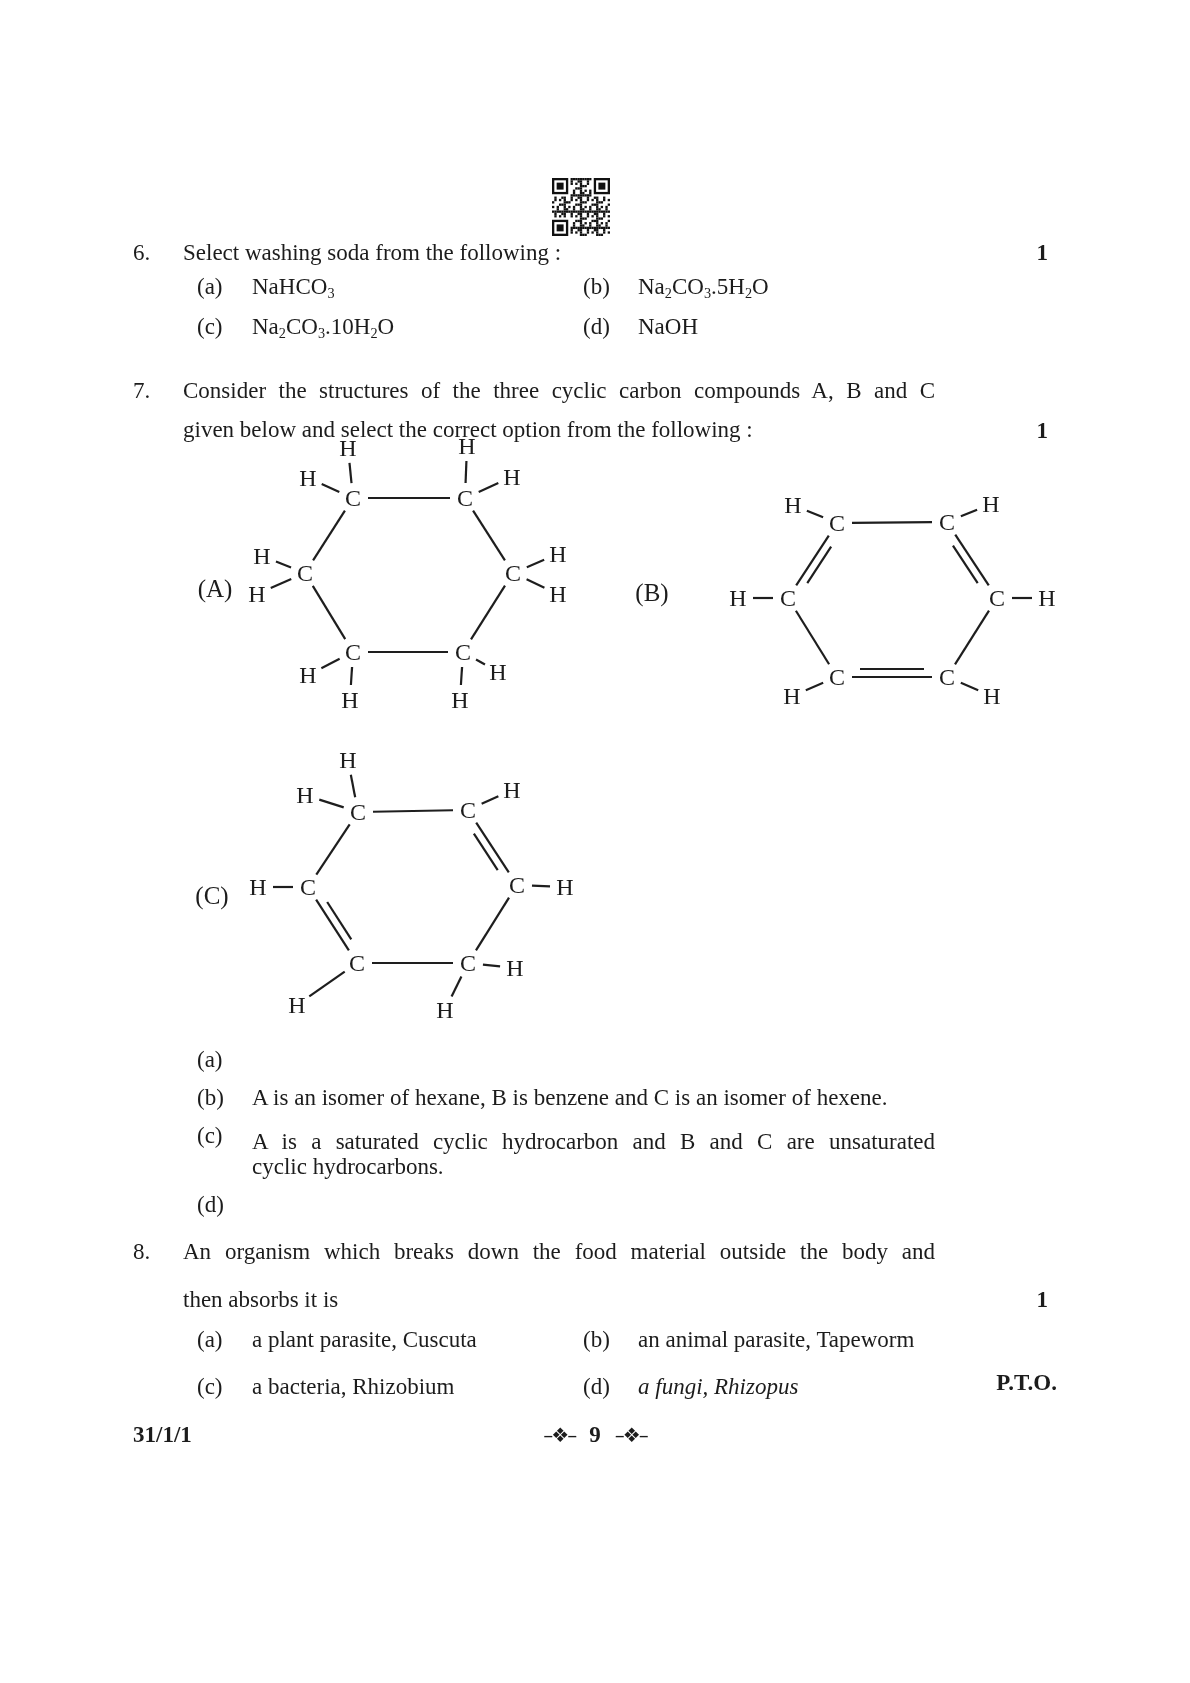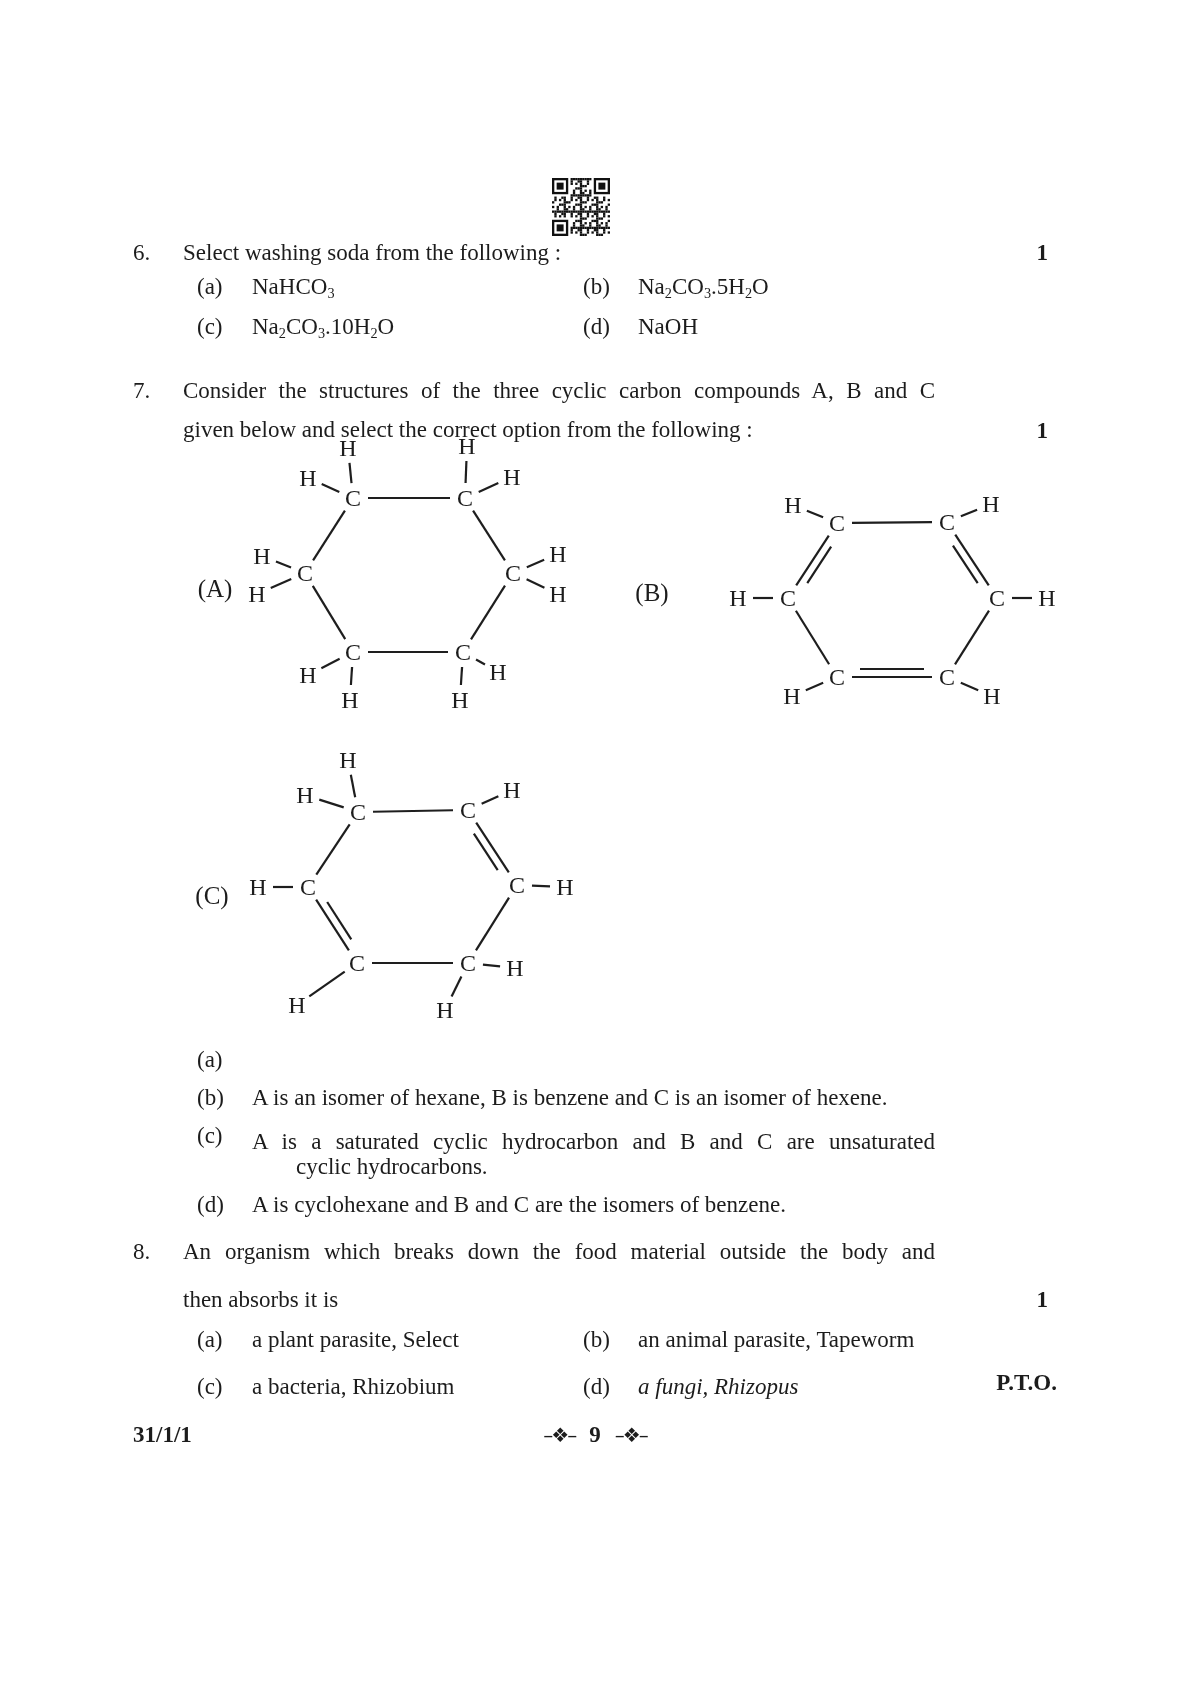--- a/index.html
+++ b/index.html
@@ -374,31 +374,30 @@
       <text x="117" y="265">H</text>
       <text x="78" y="147">H</text>
       <text x="32" y="155" class="tag">(C)</text>
     </svg>
 
   <div class="abs" style="left:197px;top:1045px;">(a)</div>
   <div class="abs" style="left:197px;top:1083px;">(b)</div>
   <div class="abs" style="left:252px;top:1083px;">A is an isomer of hexane, B is benzene and C is an isomer of hexene.</div>
   <div class="abs" style="left:197px;top:1121px;">(c)</div>
   <div class="abs jl" style="left:252px;top:1121px;width:683px;margin-top:6px;">A is a saturated cyclic hydrocarbon and B and C are unsaturated</div>
-  <div class="abs" style="left:252px;top:1152px;margin-left:44px;">cyclic hydrocarbons.</div>
+  <div class="abs" style="left:252px;top:1152px;">cyclic hydrocarbons.</div>
   <div class="abs" style="left:197px;top:1190px;">(d)</div>
-  <div class="abs" style="left:252px;top:1190px;">A is cyclohexane and B and C are the isomers of benzene.</div>
 
   <div class="abs" style="left:133px;top:1237px;">8.</div>
   <div class="abs jl" style="left:183px;top:1237px;width:752px;">An organism which breaks down the food material outside the body and</div>
   <div class="abs" style="left:183px;top:1285px;">then absorbs it is</div>
   <div class="abs marks" style="right:142px;top:1285px;">1</div>
 
   <div class="abs" style="left:197px;top:1325px;">(a)</div>
-  <div class="abs" style="left:252px;top:1325px;">a plant parasite, Select</div>
+  <div class="abs" style="left:252px;top:1325px;">a plant parasite, Cuscuta</div>
   <div class="abs" style="left:583px;top:1325px;">(b)</div>
   <div class="abs" style="left:638px;top:1325px;text-align:center;">an animal parasite, Tapeworm</div>
   <div class="abs" style="left:197px;top:1372px;">(c)</div>
   <div class="abs" style="left:252px;top:1372px;">a bacteria, Rhizobium</div>
   <div class="abs" style="left:583px;top:1372px;">(d)</div>
   <div class="abs" style="left:638px;top:1372px;font-style:italic;">a fungi, Rhizopus</div>
 
   <div class="abs bold" style="left:133px;top:1420px;">31/1/1</div>
   <div class="abs" style="left:0;right:0;top:1420px;text-align:center;"><span class="orn">–❖–</span><span class="pageno">9</span><span class="orn">–❖–</span></div>
   <div class="abs bold" style="right:133px;top:1368px;text-align:center;">P.T.O.</div>

